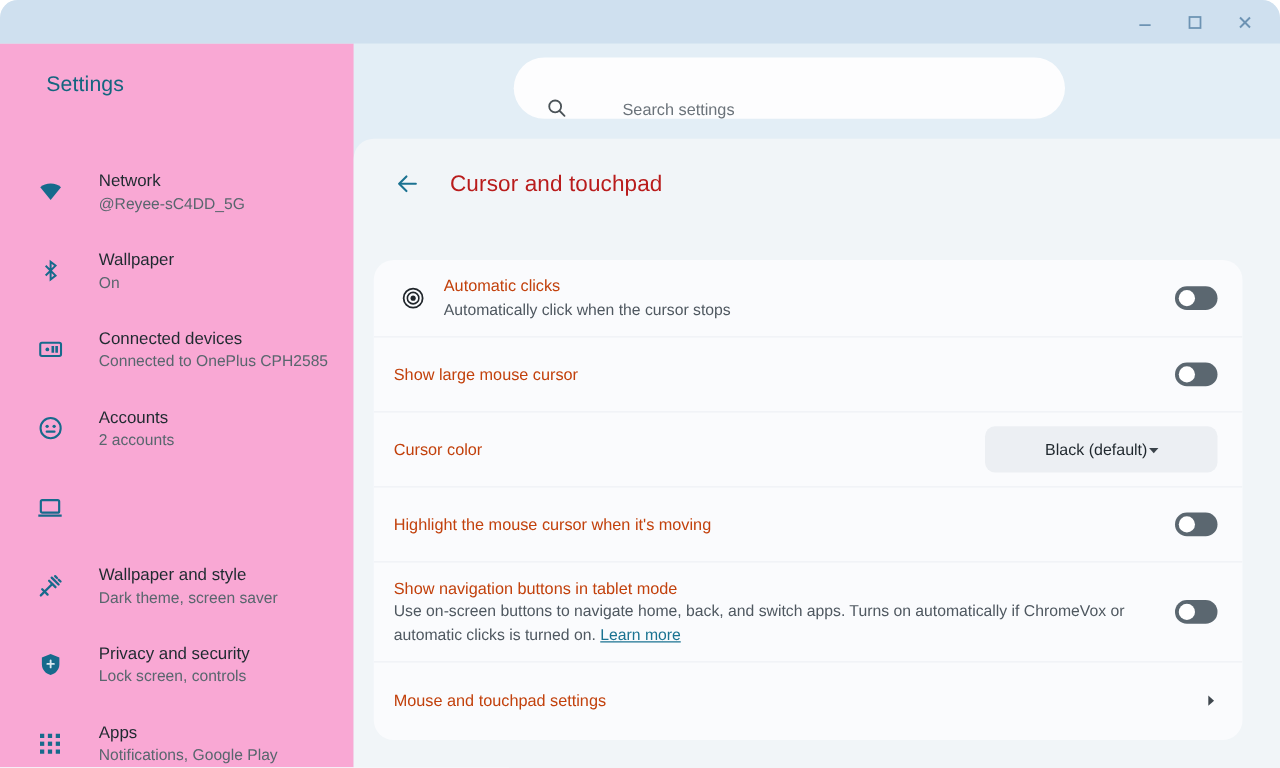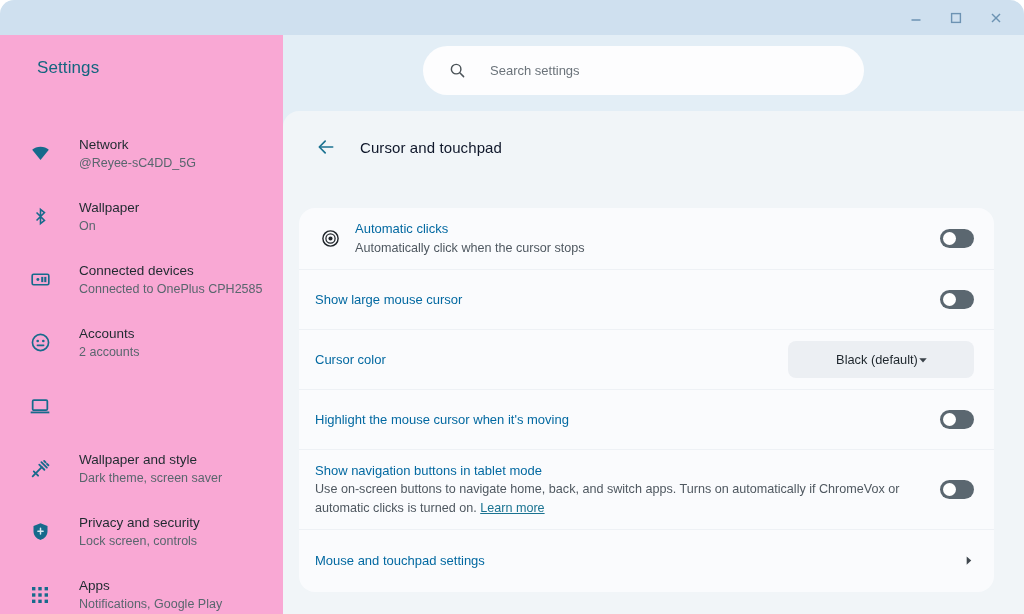--- a/index.html
+++ b/index.html
@@ -61,47 +61,48 @@
 
   
   .content {
     position: absolute; top: 35px; left: 283px;
     width: 741px; height: 579px;
     background: #e3eef6;
   }
 
   
   .searchbar {
-    position: absolute; top: 11px; left: 140px;
+    position: absolute; top: 11px; left: 128px;
     width: 441px; height: 49px;
     background: #fdfdfe;
     border-radius: 25px;
-    display: flex; align-items: center;
+    display: flex; align-items: flex-end;
     padding-left: 26px;
+    gap: 20px;
   }
   .search-ico { color: #4b5358; display: flex; align-items: center; margin-right: 24px; }
   .search-ph { font-size: 13px; color: #6b737a; }
 
   
   .panel {
     position: absolute; top: 76px; left: 0;
     width: 741px; height: 503px;
     background: #f1f5f8;
     border-radius: 16px 0 0 0;
   }
   .page-head {
     position: absolute; top: 24px; left: 31px;
     display: flex; align-items: center;
   }
   .back-btn {
     width: 24px; height: 24px;
     display: flex; align-items: center; justify-content: center;
     color: #1b7291; margin-right: 22px;
   }
-  .page-title { font-size: 15px; color: #0f172a; letter-spacing: .1px; }
+  .page-title { font-size: 18px; color: #b91c1c; letter-spacing: .1px; }
 
   
   .card {
     position: absolute; top: 97px; left: 16px;
     width: 695px; height: 384px;
     background: #fafbfd;
     border-radius: 16px;
     overflow: hidden;
   }
   .row {
@@ -110,21 +111,21 @@
     padding: 0 20px 0 16px;
     border-bottom: 1px solid #eef1f5;
   }
   .row:last-child { border-bottom: none; }
   .row-ico {
     width: 30px; min-width: 30px;
     display: flex; align-items: center; justify-content: center;
     color: #20262b; margin-right: 10px;
   }
   .row-body { flex: 1; min-width: 0; padding-right: 14px; }
-  .row-title { font-size: 13px; color: #0369a1; line-height: 19px; }
+  .row-title { font-size: 13px; color: #c2410c; line-height: 19px; }
   .row-sub { font-size: 12.6px; color: #4f5860; line-height: 19px; margin-top: 1px; }
   .row-sub-wide { font-size: 12.6px; color: #4f5860; line-height: 19.5px; }
   .learn-more { color: #1a7391; text-decoration: underline; }
 
   
   .toggle {
     width: 34px; min-width: 34px; height: 19px;
     background: #5b6770;
     border-radius: 10px;
     display: flex; align-items: center;

